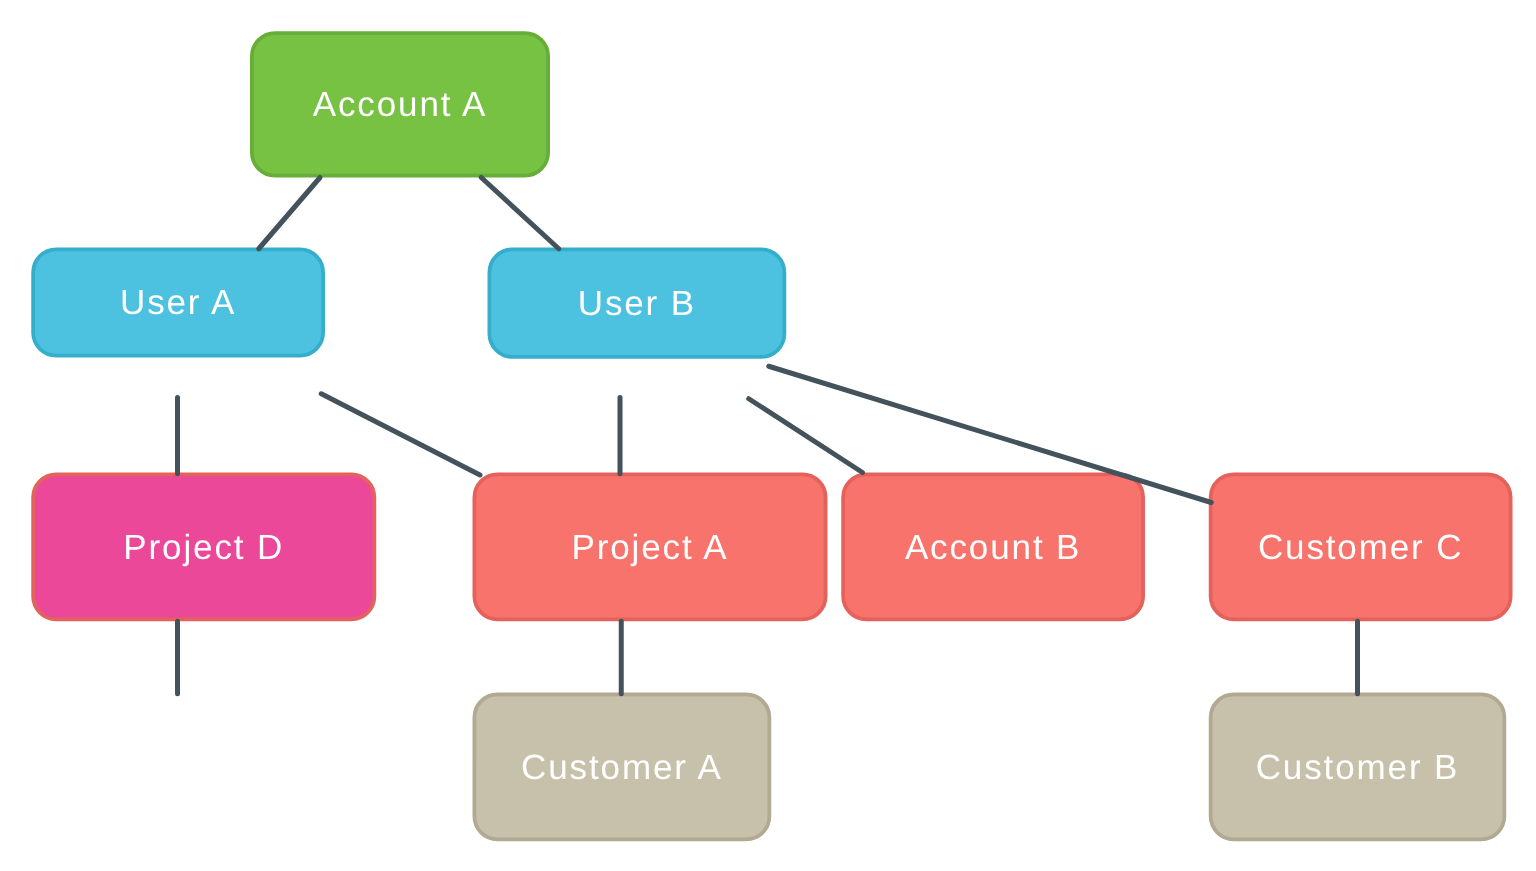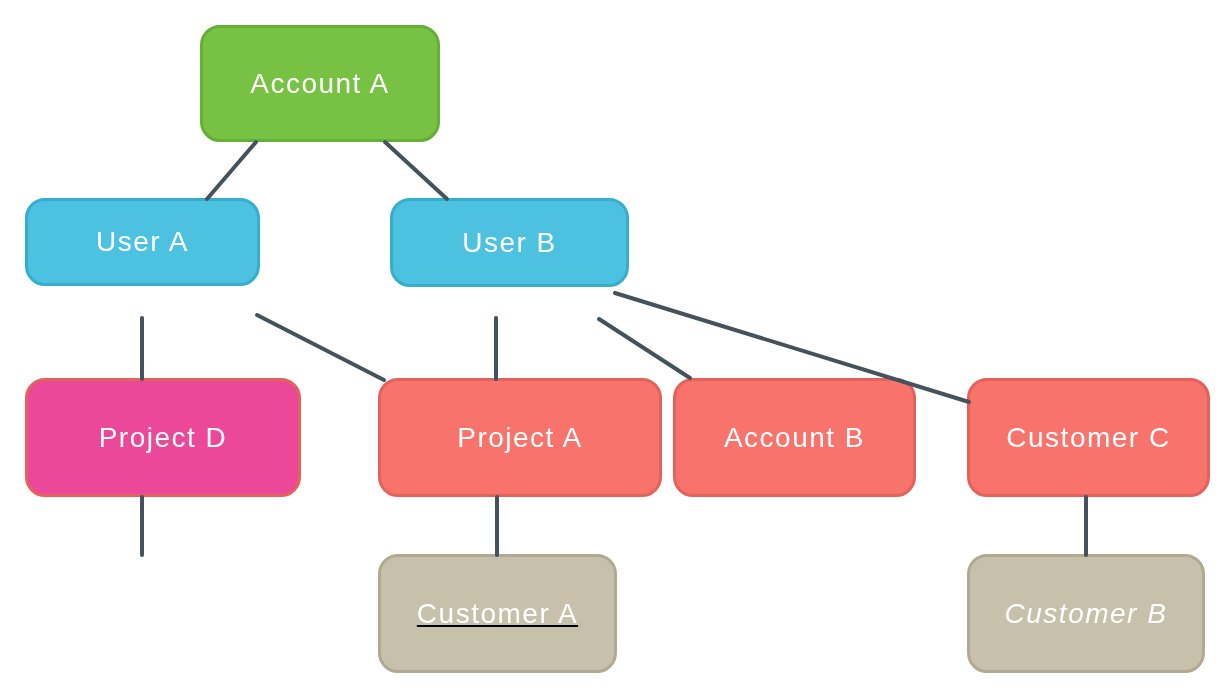--- a/index.html
+++ b/index.html
@@ -61,24 +61,24 @@
       </div>
       <div class="node" style="left: 378px; top: 378px; width: 284px; height: 119px; background: rgb(248, 115, 108); border-color: rgb(228, 98, 92);">
         <span>Project A</span>
       </div>
       <div class="node" style="left: 673px; top: 378px; width: 243px; height: 119px; background: rgb(248, 115, 108); border-color: rgb(228, 98, 92);">
         <span>Account B</span>
       </div>
       <div class="node" style="left: 967px; top: 378px; width: 243px; height: 119px; background: rgb(248, 115, 108); border-color: rgb(228, 98, 92);">
         <span>Customer C</span>
       </div>
-      <div class="node" style="left: 378px; top: 554px; width: 239px; height: 119px; background: rgb(199, 192, 170); border-color: rgb(177, 169, 145); text-decoration: underline;">
+      <div class="node" style="left: 378px; top: 554px; width: 239px; height: 119px; background: rgb(199, 192, 170); border-color: rgb(177, 169, 145);">
         <span>Customer A</span>
       </div>
-      <div class="node" style="left: 967px; top: 554px; width: 238px; height: 119px; background: rgb(199, 192, 170); border-color: rgb(177, 169, 145); font-style: italic;">
+      <div class="node" style="left: 967px; top: 554px; width: 238px; height: 119px; background: rgb(199, 192, 170); border-color: rgb(177, 169, 145);">
         <span>Customer B</span>
       </div>
     </div>
   <svg id="edges" width="1229" height="697" viewBox="0 0 1229 697" xmlns="http://www.w3.org/2000/svg">
       <line x1="256" y1="142" x2="207" y2="199" stroke="#44525C" stroke-width="4" stroke-linecap="round"></line>
       <line x1="385" y1="142" x2="447" y2="199" stroke="#44525C" stroke-width="4" stroke-linecap="round"></line>
       <line x1="142" y1="318" x2="142" y2="379" stroke="#44525C" stroke-width="4" stroke-linecap="round"></line>
       <line x1="257" y1="315" x2="384" y2="380" stroke="#44525C" stroke-width="4" stroke-linecap="round"></line>
       <line x1="496" y1="318" x2="496" y2="379" stroke="#44525C" stroke-width="4" stroke-linecap="round"></line>
       <line x1="599" y1="319" x2="690" y2="378" stroke="#44525C" stroke-width="4" stroke-linecap="round"></line>

